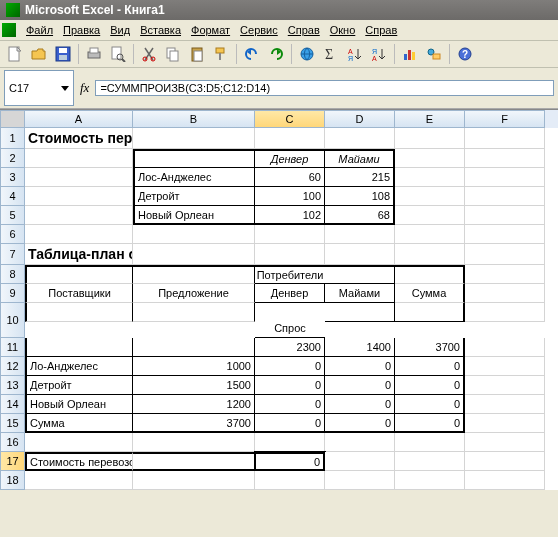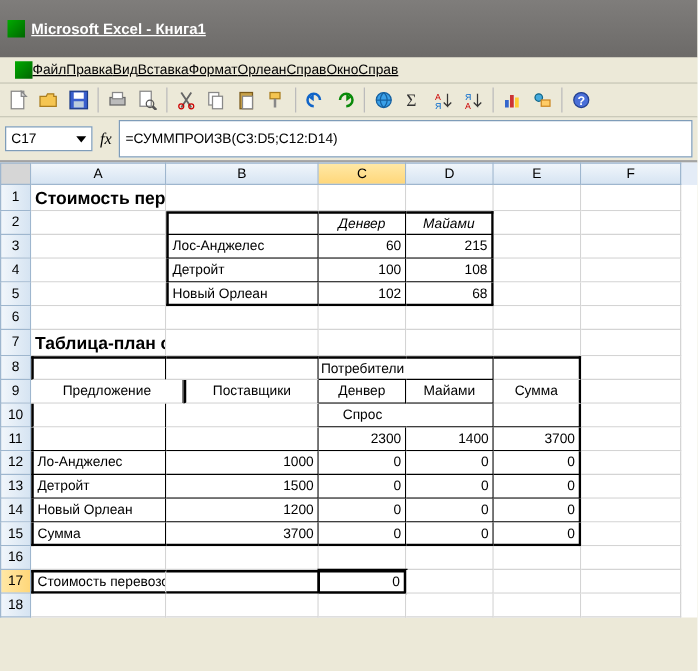--- a/index.html
+++ b/index.html
@@ -9,33 +9,33 @@
     font-size: 11px;
     background: #ece9d8;
     width: 558px;
     height: 537px;
     overflow: hidden;
     color: #000;
   }
   .titlebar {
     background: linear-gradient(#7f7d7b, #6c6a68);
     color: #fff;
-    padding: 16px 6px;
+    padding: 3px 6px;
     font-weight: bold;
     font-size: 12px;
     display: flex;
     align-items: center;
     gap: 5px;
-    text-decoration: underline;
   }
   .titlebar .xicon { width:14px; height:14px; background:linear-gradient(135deg,#0a0,#060); display:inline-block;}
   .menubar {
     background: #ece9d8;
-    padding: 3px 12px;
+    padding: 3px 2px;
     display: flex;
+    gap: 10px;
     align-items: center;
     border-bottom: 1px solid #c0c0b0;
     text-align: right;
   }
   .menubar .xicon { width:14px; height:14px; background:linear-gradient(135deg,#0a0,#060); display:inline-block;}
   .menubar span { cursor: default; }
   .menubar span u { text-decoration: underline; }
   .toolbar {
     background: #ece9d8;
     padding: 2px 4px;
@@ -53,30 +53,30 @@
   .tb-sep { width:1px; height:20px; background:#bbb; margin:0 2px;}
   svg { display:block; }
   .formula-row {
     background:#ece9d8;
     display:flex; align-items:center;
     padding:2px 4px;
     border-bottom:1px solid #aaa;
     gap:4px;
   }
   .namebox {
-    width:70px; height:20px;
+    width:70px; height:36px;
     background:#fff;
     border:1px solid #7f9db9;
     padding:0 4px;
     display:flex; align-items:center; justify-content:space-between;
   }
   .namebox .dd { width:0;height:0;border-left:4px solid transparent;border-right:4px solid transparent;border-top:5px solid #000;}
   .fx-label { font-style:italic; font-family:Liberation Serif, serif; font-size:13px; padding:0 2px;}
   .formula-input {
-    flex:1; height:30px; background:#fff; border:1px solid #7f9db9;
+    flex:1; height:16px; background:#fff; border:1px solid #7f9db9;
     padding:0 4px; display:flex; align-items:center;
   }
   .grid-area {
     position:relative;
     background:#fff;
     border-top:1px solid #888;
   }
   .col-headers { display:flex; background:#e4ecf7;}
   .corner { width:25px; height:18px; background:#d6d6d6; border:1px solid #9eb6ce;}
   .colh {
@@ -118,21 +118,21 @@
   <span>Microsoft Excel - Книга1</span>
 </div>
 
 <div class="menubar">
   <span class="xicon"></span>
   <span><u>Файл</u></span>
   <span><u>Правка</u></span>
   <span><u>Вид</u></span>
   <span><u>Вставка</u></span>
   <span><u>Формат</u></span>
-  <span><u>Орлеан</u></span>
+  <span><u>Сервис</u></span>
   <span><u>Справ</u></span>
   <span><u>Окно</u></span>
   <span><u>Справ</u></span>
 </div>
 
 <div class="toolbar">
   <div class="tb-btn">
       <svg width="16" height="16">
         <rect x="2" y="1" width="10" height="14" fill="#fff" stroke="#888"></rect>
         <path d="M10 1 L14 5 L10 5 Z" fill="#ddd" stroke="#888"></path>
@@ -349,33 +349,33 @@
     <div class="cell wA btop bleft br"></div>
     <div class="cell wB btop br"></div>
     <div class="cell wC btop bb center" style="border-right:none;">Потребители</div>
     <div class="cell wD btop bb br center"></div>
     <div class="cell wE btop bright"></div>
     <div class="cell wF"></div>
   </div>
 
   <div class="row">
     <div class="rowh">9</div>
+    <div class="cell wA bleft br center">Поставщики</div>
     <div class="cell wB br center">Предложение</div>
-    <div class="cell wA bleft br center">Поставщики</div>
     <div class="cell wC bb br center">Денвер</div>
     <div class="cell wD bb br center">Майами</div>
     <div class="cell wE bright center">Сумма</div>
     <div class="cell wF"></div>
   </div>
 
   <div class="row">
     <div class="rowh">10</div>
     <div class="cell wA bleft br"></div>
     <div class="cell wB br"></div>
-    <div class="cell wC bb center" style="border-right:none;">Спрос</div>
+    <div class="cell wC bb center" style="border-right:none;margin-top:16px;">Спрос</div>
     <div class="cell wD bb br center"></div>
     <div class="cell wE bright bb"></div>
     <div class="cell wF"></div>
   </div>
 
   <div class="row">
     <div class="rowh">11</div>
     <div class="cell wA bleft bb br"></div>
     <div class="cell wB bb br"></div>
     <div class="cell wC bb br right">2300</div>

